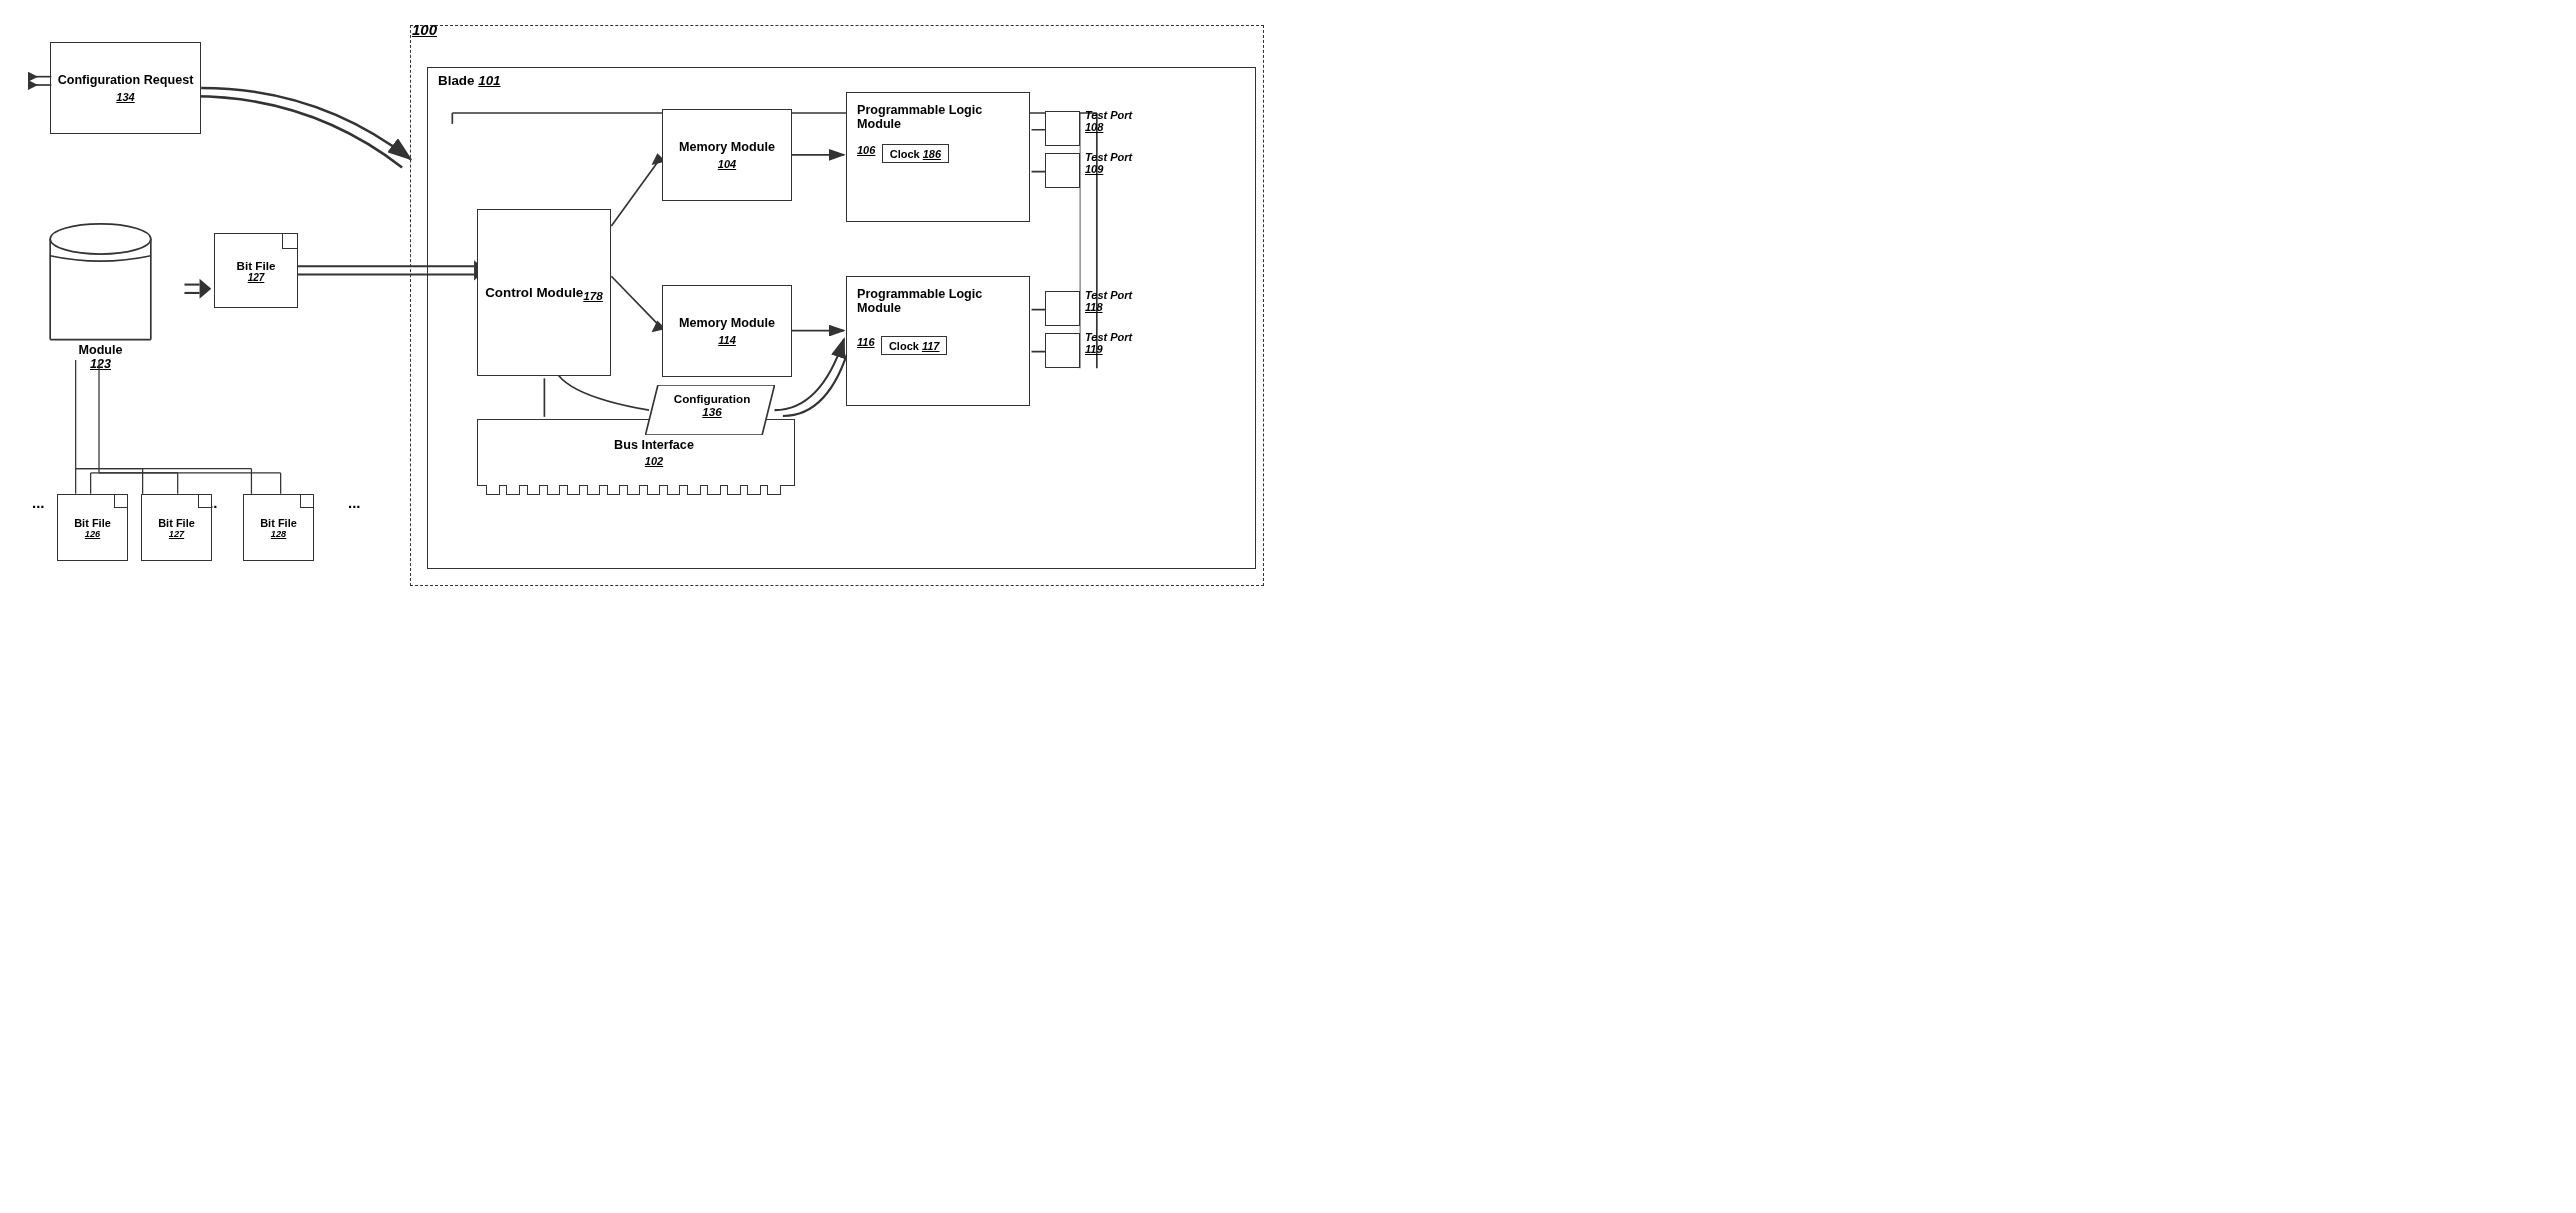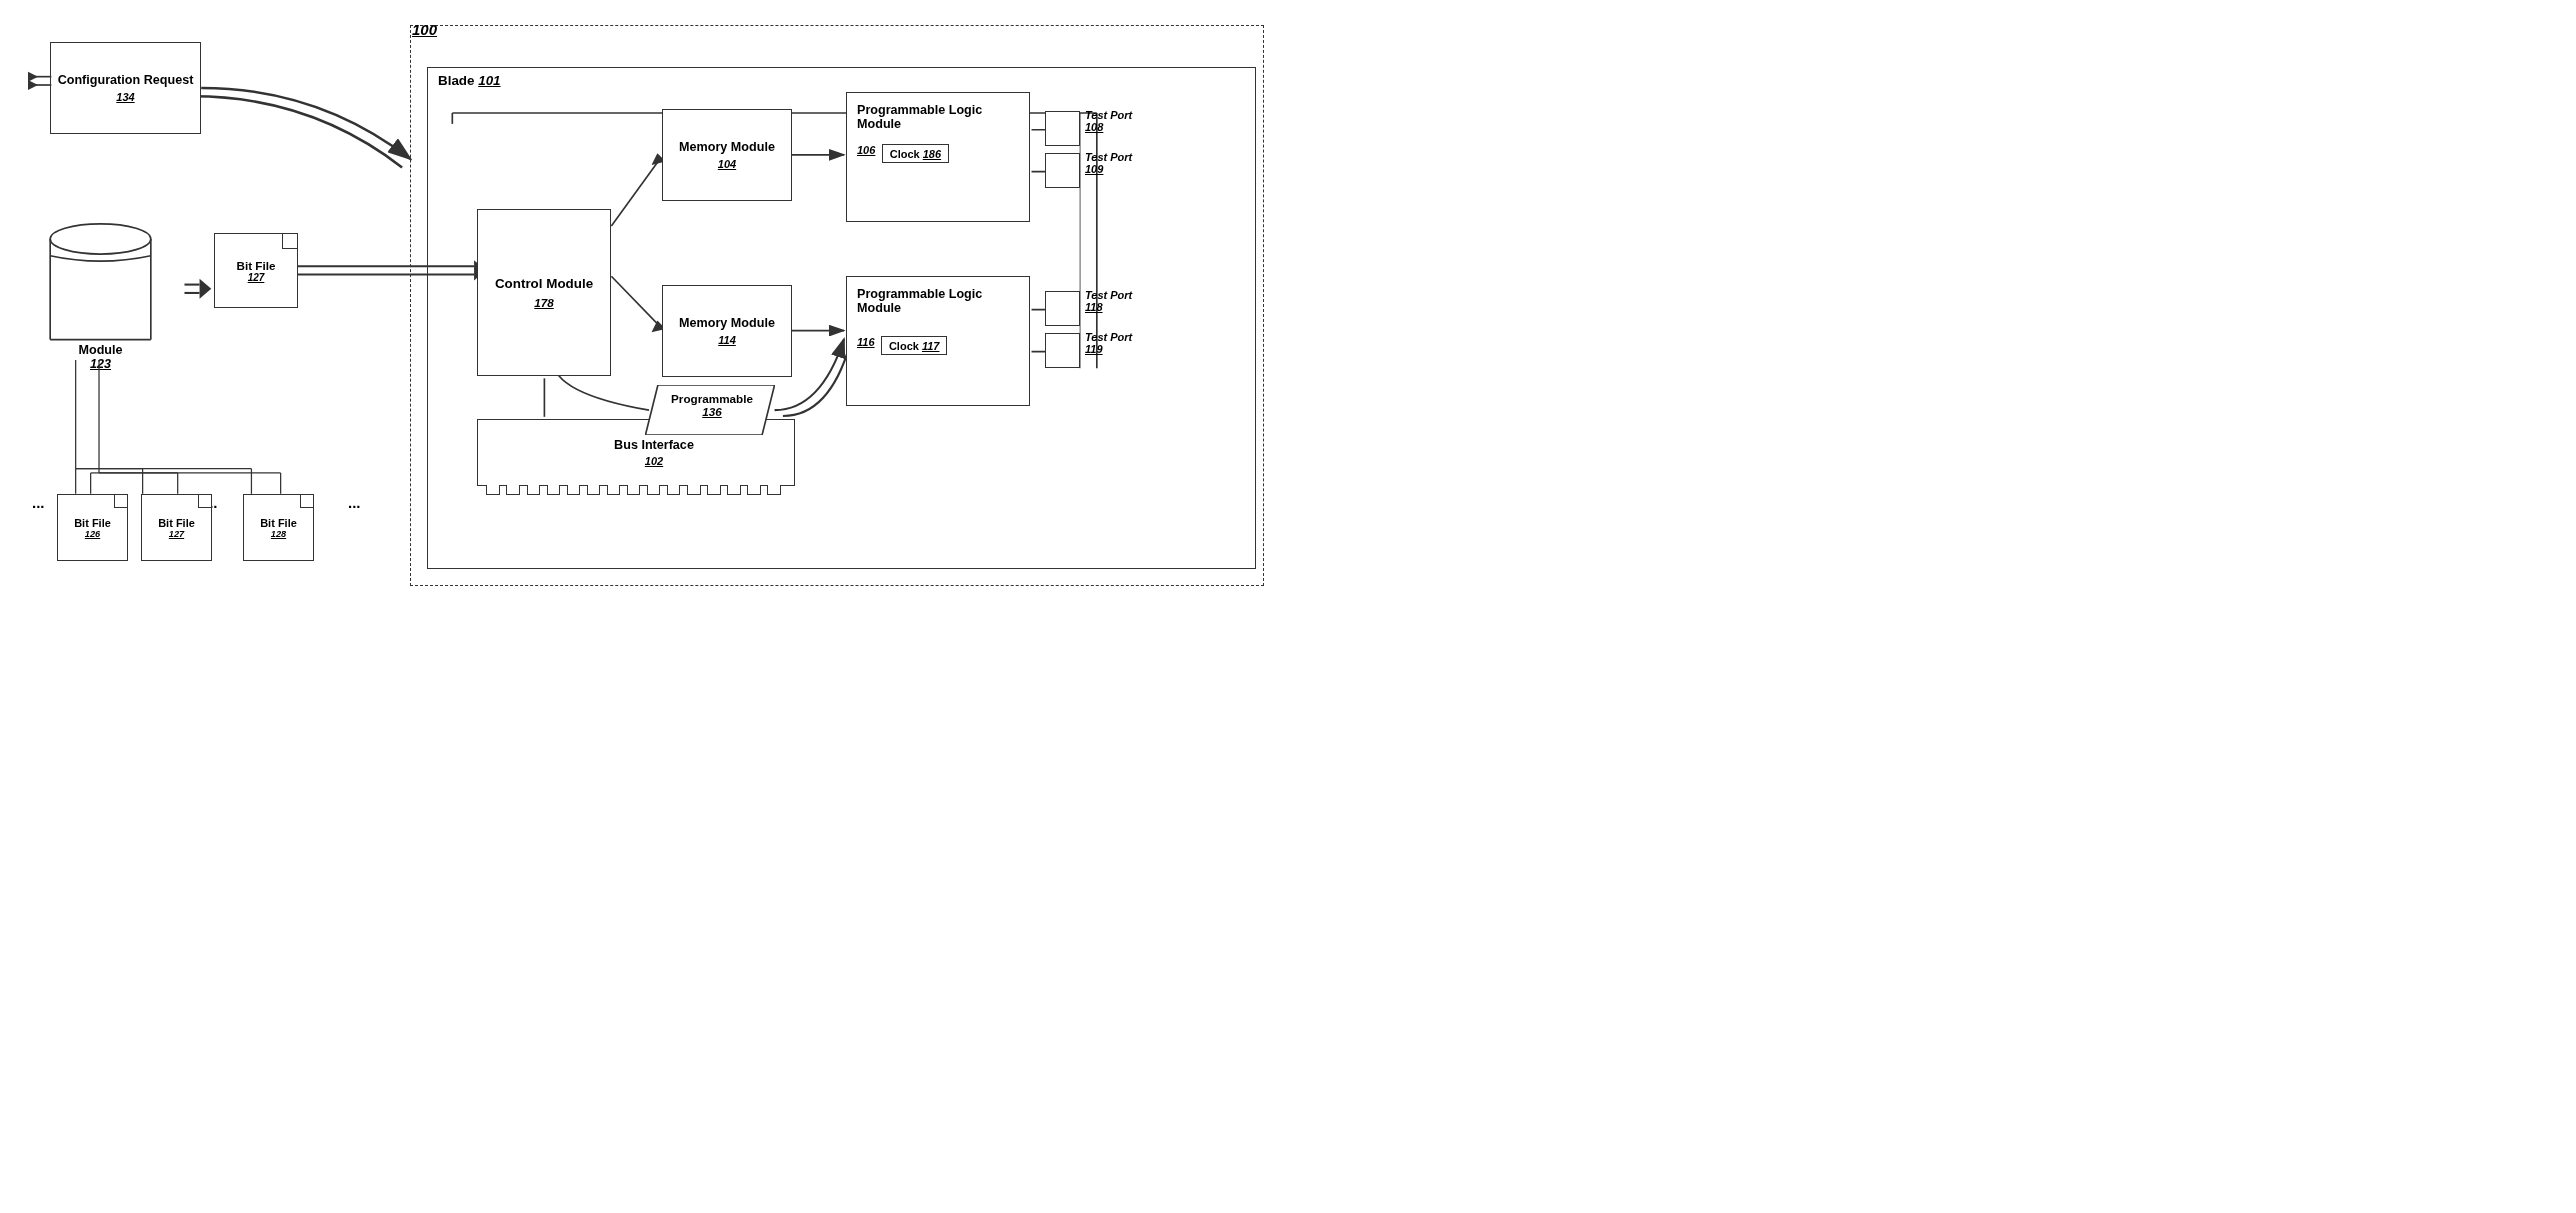--- a/index.html
+++ b/index.html
@@ -65,21 +65,21 @@
     
     .control-module {
       position: absolute;
       left: 477px;
       top: 209px;
       width: 134px;
       height: 167px;
       border: 1.7px solid #333;
       background: #fff;
       display: flex;
-      flex-direction: column;
+      flex-direction: row;
       align-items: center;
       justify-content: center;
       font-size: 13.4px;
       font-weight: bold;
       text-align: center;
     }
 
     
     .memory-104 {
       position: absolute;
@@ -400,21 +400,21 @@
         <div class="bus-tooth"></div>
         <div class="bus-tooth"></div>
     </div>
   </div>
 
   <div style="position:absolute; left:645px; top:385px; width:130px; height:50px;">
     <svg width="130" height="50" viewBox="0 0 155 60">
       <polygon points="15,0 155,0 140,60 0,60" fill="#fff" stroke="#333" stroke-width="2"></polygon>
     </svg>
     <div style="position:absolute;top:6.7px;left:17px;font-size:11.7px;font-weight:bold;text-align:center;width:100px;">
-      <span>Programmable</span><br>
+      <span>Configuration</span><br>
       <span class="num">136</span>
     </div>
   </div>
 
   <div style="position:absolute; left:1045px; top:111px; width:35px; height:35px; border:1.7px solid #333; background:#fff;"></div>
   <div style="position:absolute; left:1085px; top:109px; font-size:11px; font-weight:bold; font-style:italic;">
     <span>Test Port</span><br><span class="num">108</span>
   </div>
 
   <div style="position:absolute; left:1045px; top:153px; width:35px; height:35px; border:1.7px solid #333; background:#fff;"></div>

